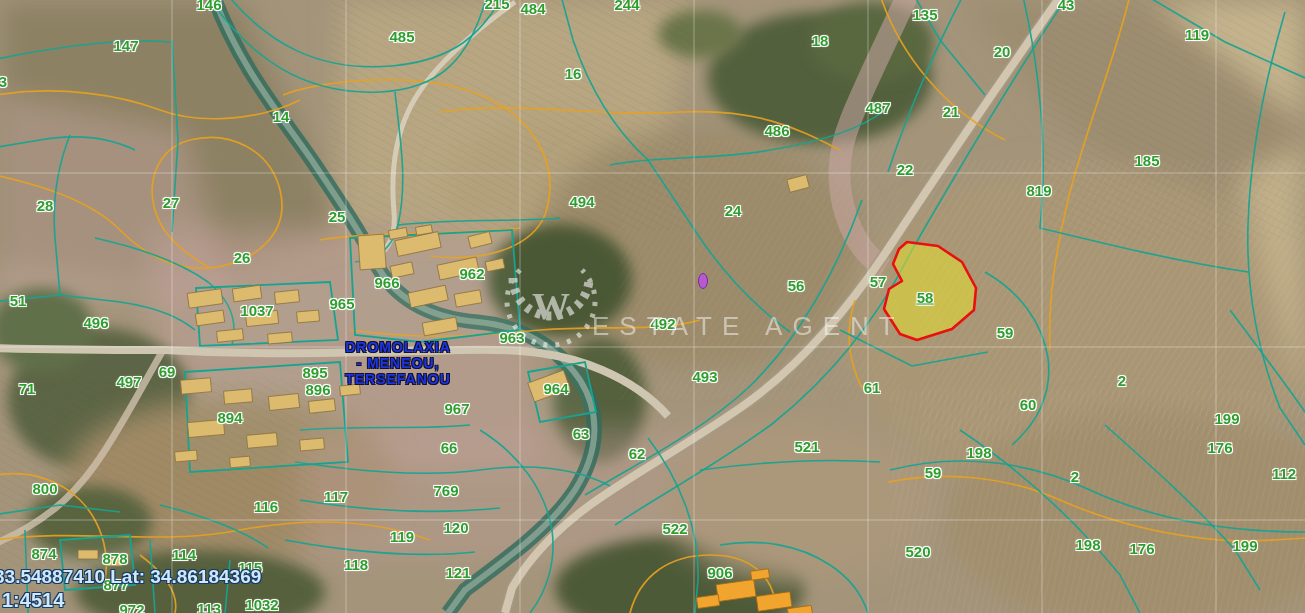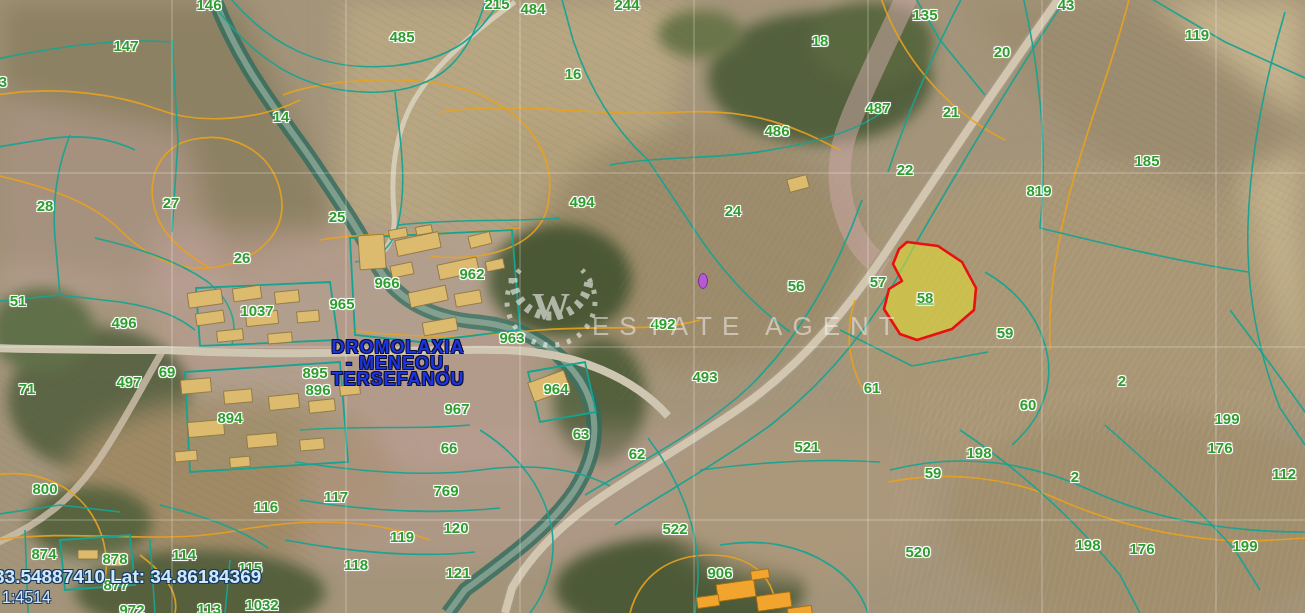--- a/index.html
+++ b/index.html
@@ -21,39 +21,39 @@
   #labels{position:absolute;left:0;top:0;width:100%;height:100%;pointer-events:none;}
   .plabel{
     position:absolute;transform:translate(-50%,-50%);
     color:var(--green);font-size:15px;font-weight:bold;white-space:nowrap;
     text-shadow:-1px -1px 0 rgba(255,255,255,.95),1px -1px 0 rgba(255,255,255,.95),
                 -1px 1px 0 rgba(255,255,255,.95),1px 1px 0 rgba(255,255,255,.95),
                 0 0 3px rgba(255,255,255,.8);
   }
   #place-label{
     position:absolute;left:398px;top:339px;transform:translateX(-50%);
-    text-align:center;color:var(--place-blue);font-size:18px;font-weight:bold;
+    text-align:center;color:var(--place-blue);font-size:14px;font-weight:bold;
     line-height:16px;letter-spacing:1px;white-space:nowrap;
     text-shadow:-1px -1px 0 #101030,1px -1px 0 #101030,-1px 1px 0 #101030,1px 1px 0 #101030;
   }
   #watermark{position:absolute;left:0;top:0;width:100%;height:100%;pointer-events:none;opacity:.92;}
   .wm-text{
     position:absolute;color:rgba(248,248,248,.55);font-weight:500;
     letter-spacing:13px;white-space:nowrap;
   }
   #wm-brand{left:592px;top:278px;font-size:30px;}
   #wm-tagline{left:592px;top:311px;font-size:26px;letter-spacing:10px;}
   #coords{
     position:absolute;left:-6px;top:566px;color:var(--coord-blue);
     font-size:19px;font-weight:bold;white-space:nowrap;
     text-shadow:-1px -1px 0 #173a66,1px -1px 0 #173a66,-1px 1px 0 #173a66,1px 1px 0 #173a66;
   }
   #scale-readout{
     position:absolute;left:2px;top:589px;color:var(--coord-blue);
-    font-size:16px;font-weight:normal;
+    font-size:20px;font-weight:bold;
     text-shadow:-1px -1px 0 #173a66,1px -1px 0 #173a66,-1px 1px 0 #173a66,1px 1px 0 #173a66;
   }
 </style>
 </head>
 <body>
 
 <div id="map-canvas">
 
   <svg id="terrain" width="1305" height="613" viewBox="0 0 1305 613" xmlns="http://www.w3.org/2000/svg">
     <defs>
@@ -285,21 +285,21 @@
       <span class="plabel" style="left: 1066px; top: 4px;">43</span>
       <span class="plabel" style="left: 1197px; top: 34px;">119</span>
       <span class="plabel" style="left: 1147px; top: 160px;">185</span>
       <span class="plabel" style="left: 1039px; top: 190px;">819</span>
       <span class="plabel" style="left: 733px; top: 210px;">24</span>
       <span class="plabel" style="left: 796px; top: 285px;">56</span>
       <span class="plabel" style="left: 878px; top: 281px;">57</span>
       <span class="plabel" style="left: 925px; top: 297px; text-decoration: underline;">58</span>
       <span class="plabel" style="left: 1005px; top: 332px;">59</span>
       <span class="plabel" style="left: 18px; top: 300px;">51</span>
-      <span class="plabel" style="left: 124px; top: 322px; text-align: center;">496</span>
+      <span class="plabel" style="left: 96px; top: 322px; text-align: center;">496</span>
       <span class="plabel" style="left: 387px; top: 282px;">966</span>
       <span class="plabel" style="left: 472px; top: 273px;">962</span>
       <span class="plabel" style="left: 342px; top: 303px;">965</span>
       <span class="plabel" style="left: 257px; top: 310px;">1037</span>
       <span class="plabel" style="left: 512px; top: 337px;">963</span>
       <span class="plabel" style="left: 663px; top: 323px;">492</span>
       <span class="plabel" style="left: 167px; top: 371px;">69</span>
       <span class="plabel" style="left: 27px; top: 388px;">71</span>
       <span class="plabel" style="left: 129px; top: 381px;">497</span>
       <span class="plabel" style="left: 315px; top: 372px;">895</span>

